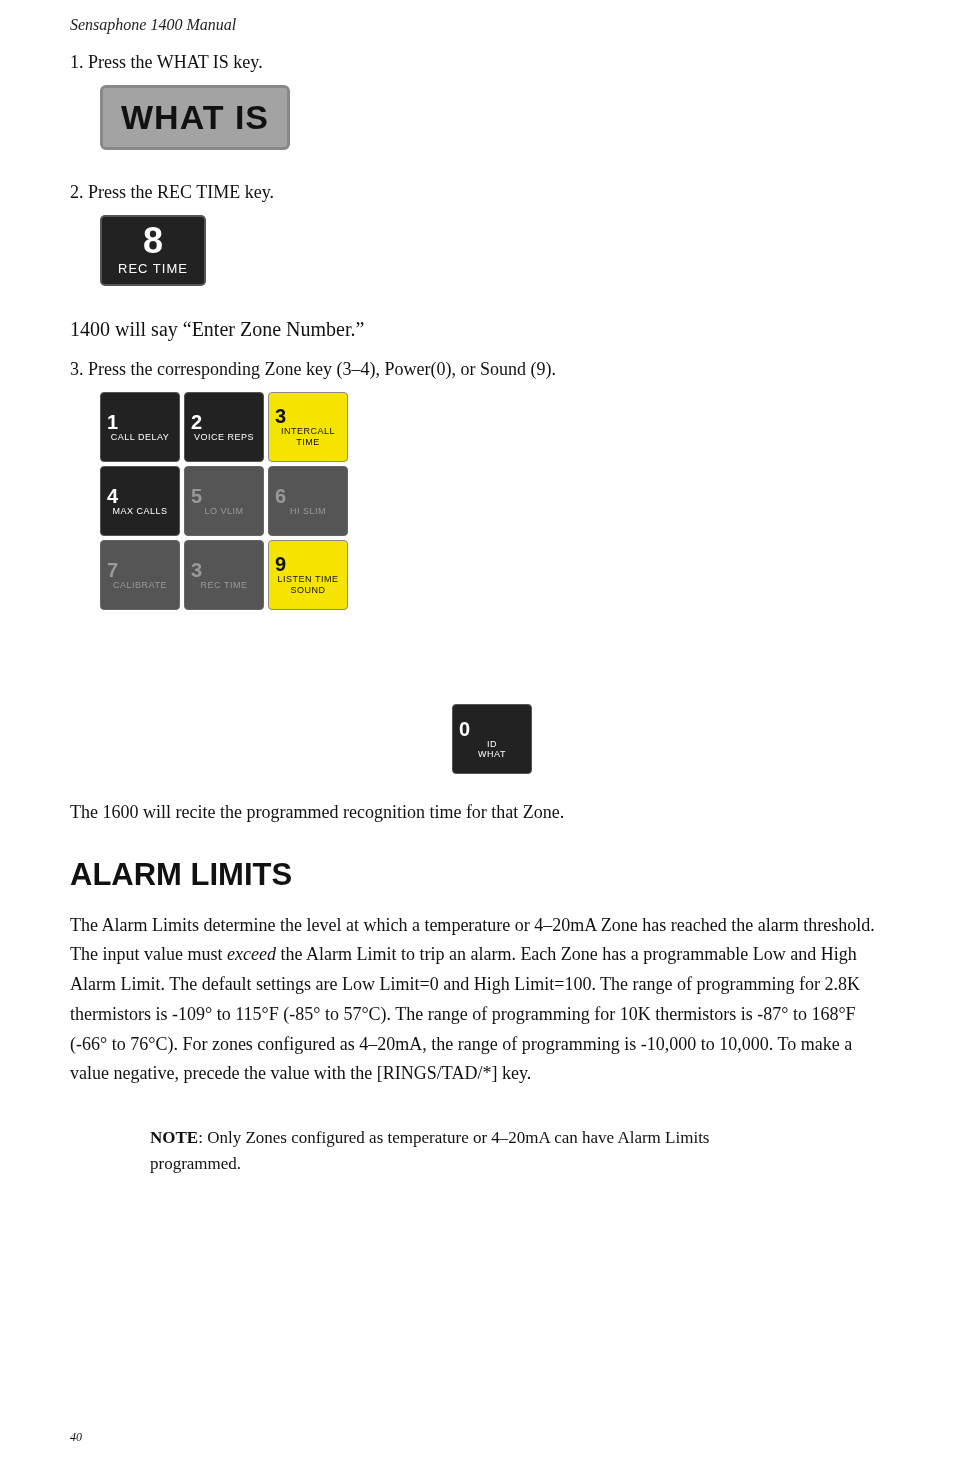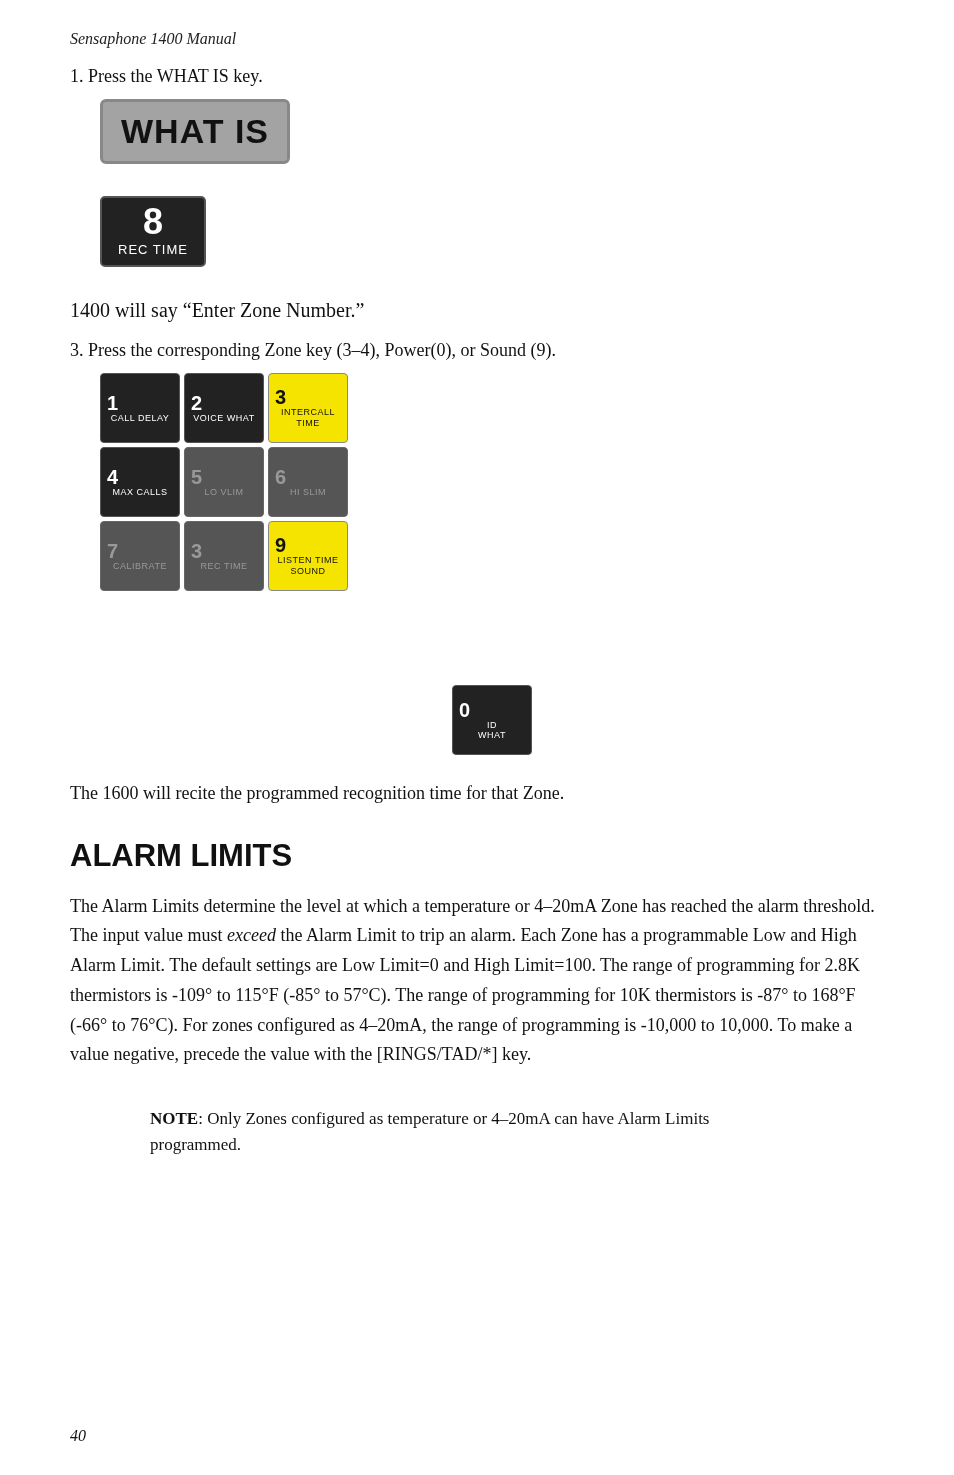--- a/index.html
+++ b/index.html
@@ -8,21 +8,21 @@
       width: 954px;
       min-height: 1475px;
       background: #fff;
       font-family: Georgia, 'Times New Roman', serif;
       font-size: 18px;
       color: #111;
       position: relative;
     }
 
     .page {
-      padding: 30px 70px 60px 70px;
+      padding: 16px 70px 60px 70px;
     }
 
     .page-header {
       font-style: italic;
       font-size: 16px;
       margin-bottom: 18px;
       color: #222;
     }
 
     .step {
@@ -210,38 +210,39 @@
 
     .note-box strong {
       font-weight: bold;
     }
 
     .page-number {
       position: absolute;
       bottom: 30px;
       left: 70px;
       font-style: italic;
-      font-size: 16px;
+      font-size: 12px;
     }
   </style>
 </head>
 <body>
 
 <div class="page">
 
   <div class="page-header">Sensaphone 1400 Manual</div>
 
   <div class="step">
     <div class="step-text">1. Press the WHAT IS key.</div>
     <div class="key-image">
       <div class="what-is-key">WHAT IS</div>
     </div>
   </div>
 
   <div class="step">
+    <div class="step-text">2. Press the REC TIME key.</div>
     <div class="key-image">
       <div class="rec-time-key">
         <span class="num">8</span>
         <span class="label">REC TIME</span>
       </div>
     </div>
   </div>
 
   <div class="info-text">1400 will say “Enter Zone Number.”</div>
 
@@ -249,21 +250,21 @@
     <div class="step-text">3. Press the corresponding Zone key (3–4), Power(0), or Sound (9).</div>
 
     <div class="keypad">
 
       <div class="key-cell">
         <span class="k-num">1</span>
         <span class="k-label">CALL DELAY</span>
       </div>
       <div class="key-cell">
         <span class="k-num">2</span>
-        <span class="k-label">VOICE WHAT</span>
+        <span class="k-label">VOICE REPS</span>
       </div>
       <div class="key-cell yellow-key">
         <span class="k-num">3</span>
         <span class="k-label">INTERCALL TIME</span>
       </div>
 
       <div class="key-cell">
         <span class="k-num">4</span>
         <span class="k-label">MAX CALLS</span>
       </div>

